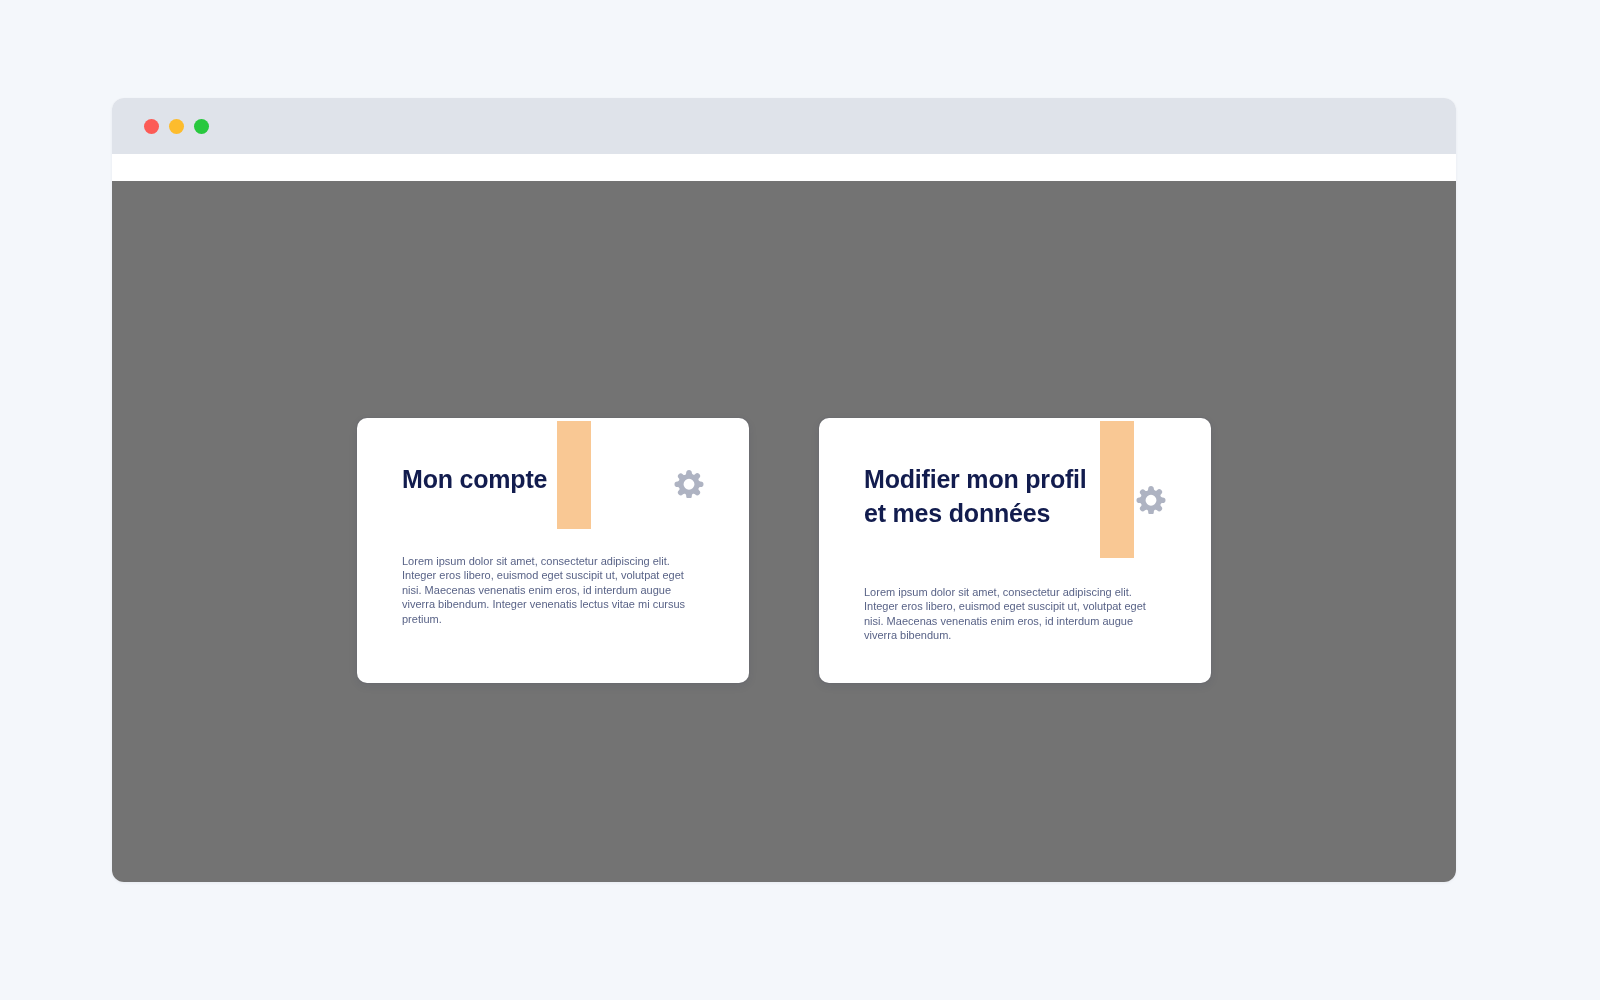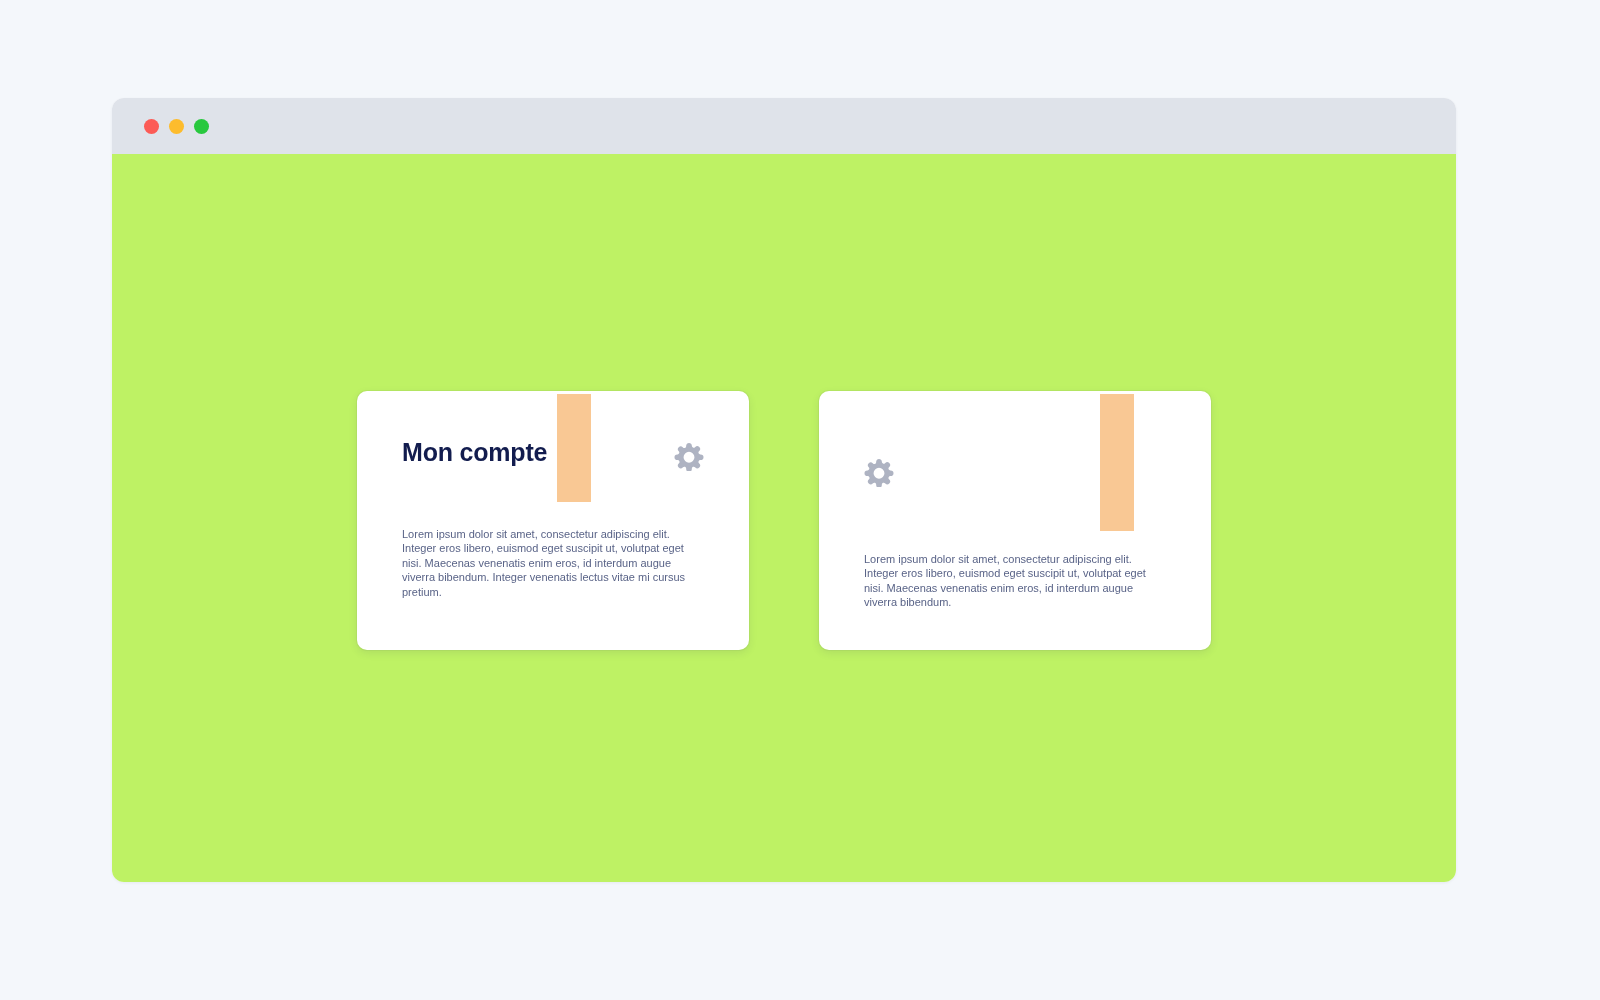--- a/index.html
+++ b/index.html
@@ -53,21 +53,22 @@
     border-radius: 50%;
     display: block;
   }
   .dot-close  { background: #fc5b56; }
   .dot-min    { background: #fdbc2d; }
   .dot-max    { background: #28c83e; }
 
   .viewport {
     position: relative;
     height: calc(100% - 56px);
-    background: #bef264;
+    background: #737373;
+    margin-top: 27px;
   }
 
   
   .cards-row {
     position: absolute;
     left: 0;
     right: 0;
     top: 237px;      
     display: flex;
     justify-content: center;
@@ -176,20 +177,21 @@
                 <path fill="#aeb3c2" d="M12 1.6c-1.25 0-2.26 1.01-2.26 2.26v.27a1.5 1.5 0 0 1-2.56 1.06l-.19-.19a2.26 2.26 0 1 0-3.2 3.2l.19.19A1.5 1.5 0 0 1 2.92 10.7h-.27a2.26 2.26 0 0 0 0 4.52h.27a1.5 1.5 0 0 1 1.06 2.56l-.19.19a2.26 2.26 0 1 0 3.2 3.2l.19-.19a1.5 1.5 0 0 1 2.56 1.06v.27a2.26 2.26 0 0 0 4.52 0v-.27a1.5 1.5 0 0 1 2.56-1.06l.19.19a2.26 2.26 0 1 0 3.2-3.2l-.19-.19a1.5 1.5 0 0 1 1.06-2.56h.27a2.26 2.26 0 0 0 0-4.52h-.27a1.5 1.5 0 0 1-1.06-2.56l.19-.19a2.26 2.26 0 1 0-3.2-3.2l-.19.19a1.5 1.5 0 0 1-2.56-1.06v-.27C14.26 2.61 13.25 1.6 12 1.6Zm0 7.05a4.35 4.35 0 1 1 0 8.7 4.35 4.35 0 0 1 0-8.7Z"></path>
               </svg>
             </span>
           </div>
           <p class="card-body">Lorem ipsum dolor sit amet, consectetur adipiscing elit. Integer eros libero, euismod eget suscipit ut, volutpat eget nisi. Maecenas venenatis enim eros, id interdum augue viverra bibendum. Integer venenatis lectus vitae mi cursus pretium.</p>
         </div>
 
         <div class="card card-2">
           <div class="card-accent"></div>
           <div class="card-header">
+            <h2 class="card-title">Modifier mon profil et mes données</h2>
             <span class="gear-icon">
               <svg width="30" height="30" viewBox="0 0 24 24" aria-hidden="true">
                 <path fill="#aeb3c2" d="M12 1.6c-1.25 0-2.26 1.01-2.26 2.26v.27a1.5 1.5 0 0 1-2.56 1.06l-.19-.19a2.26 2.26 0 1 0-3.2 3.2l.19.19A1.5 1.5 0 0 1 2.92 10.7h-.27a2.26 2.26 0 0 0 0 4.52h.27a1.5 1.5 0 0 1 1.06 2.56l-.19.19a2.26 2.26 0 1 0 3.2 3.2l.19-.19a1.5 1.5 0 0 1 2.56 1.06v.27a2.26 2.26 0 0 0 4.52 0v-.27a1.5 1.5 0 0 1 2.56-1.06l.19.19a2.26 2.26 0 1 0 3.2-3.2l-.19-.19a1.5 1.5 0 0 1 1.06-2.56h.27a2.26 2.26 0 0 0 0-4.52h-.27a1.5 1.5 0 0 1-1.06-2.56l.19-.19a2.26 2.26 0 1 0-3.2-3.2l-.19.19a1.5 1.5 0 0 1-2.56-1.06v-.27C14.26 2.61 13.25 1.6 12 1.6Zm0 7.05a4.35 4.35 0 1 1 0 8.7 4.35 4.35 0 0 1 0-8.7Z"></path>
               </svg>
             </span>
           </div>
           <p class="card-body">Lorem ipsum dolor sit amet, consectetur adipiscing elit. Integer eros libero, euismod eget suscipit ut, volutpat eget nisi. Maecenas venenatis enim eros, id interdum augue viverra bibendum.</p>
         </div>
 
       </div>

